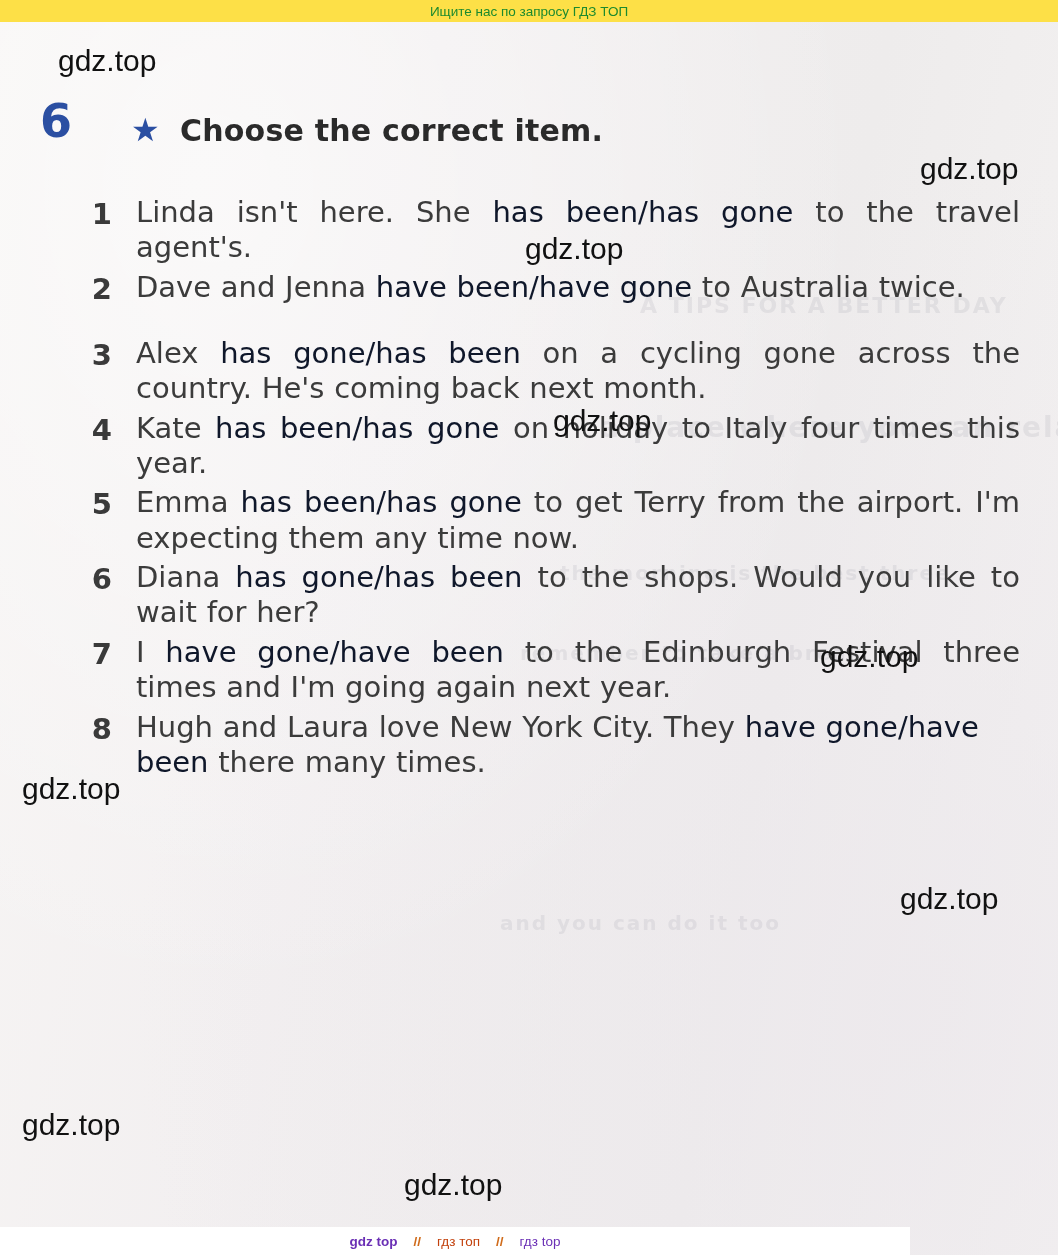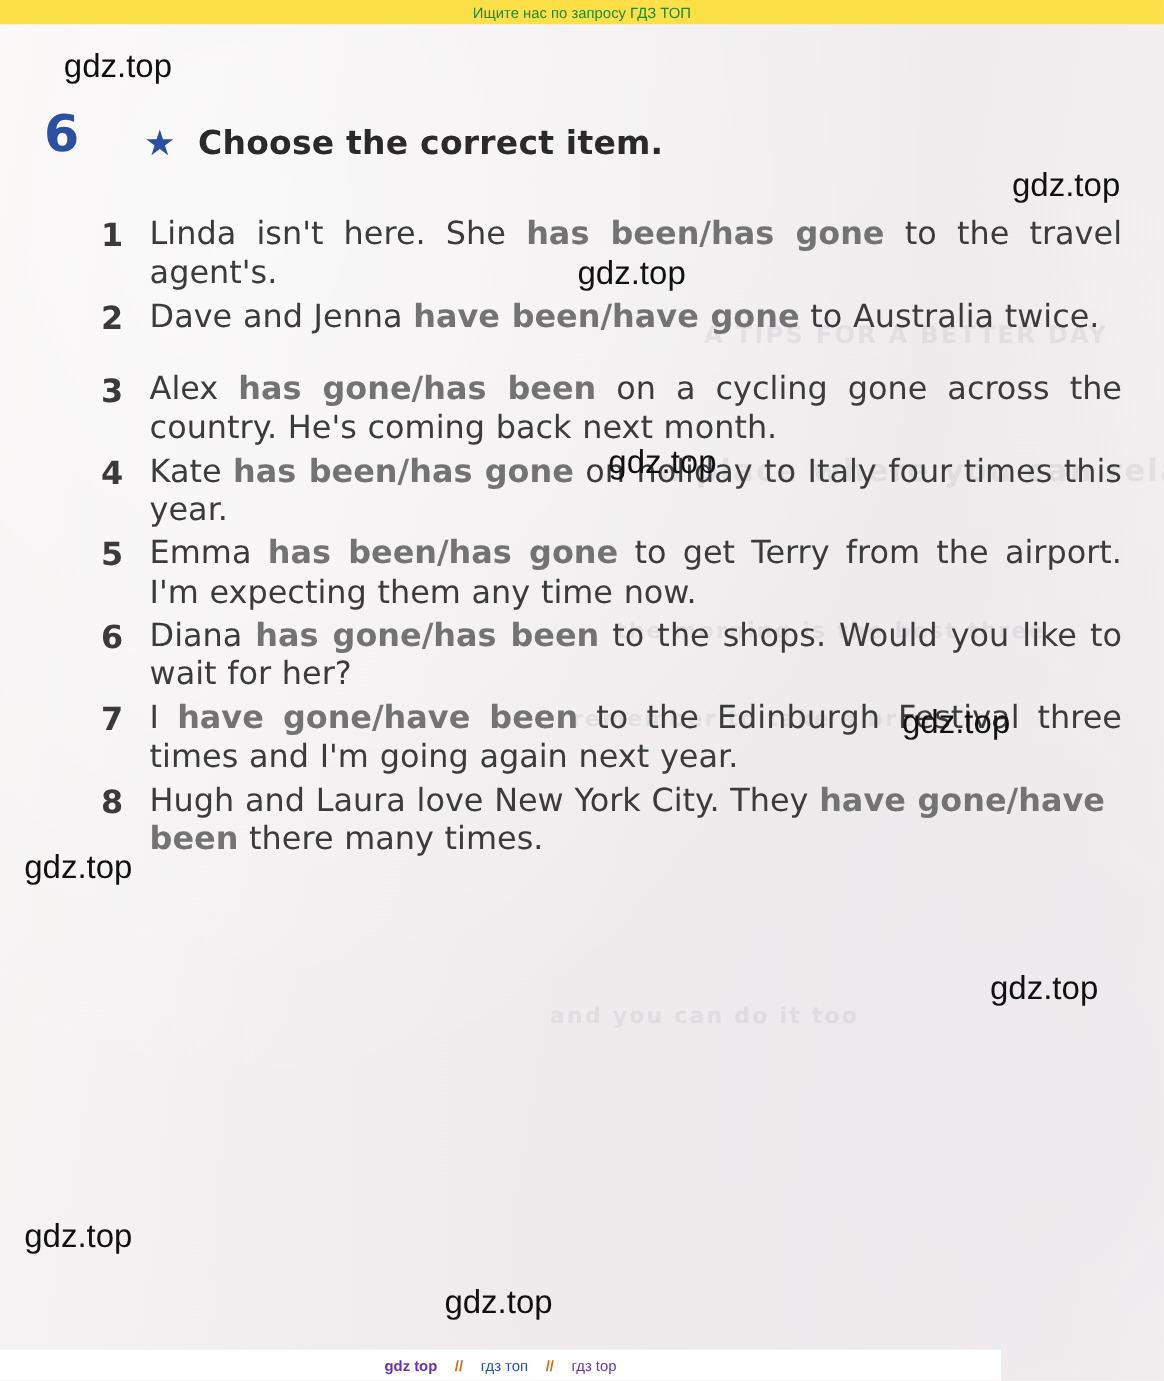--- a/index.html
+++ b/index.html
@@ -73,21 +73,21 @@
     display: flex;
     align-items: center;
     justify-content: center;
     gap: 16px;
     z-index: 20;
     font-size: 13.5px;
     font-family: Liberation Sans, sans-serif;
   }
   .bottom-banner .b1 { color: #6a2fb5; font-weight: bold; }
   .bottom-banner .sep { color: #d06b1a; font-weight: bold; }
-  .bottom-banner .b2 { color: #1d4ed8; }
+  .bottom-banner .b2 { color: #c2410c; }
   .bottom-banner .b3 { color: #6a2fb5; }
 
   .wm {
     position: absolute;
     color: #111;
     font-family: "Liberation Sans", sans-serif;
     font-size: 30px;
     z-index: 15;
     white-space: nowrap;
     user-select: none;
@@ -161,22 +161,22 @@
   .item-text {
     font-size: 29px;
     line-height: 1.22;
     color: #3b3b3b;
     font-family: "DejaVu Sans", sans-serif;
     text-align: justify;
     text-justify: inter-word;
     word-spacing: 0.5px;
   }
   .item-text b {
-    font-weight: bold;
-    color: #737373;
+    font-weight: normal;
+    color: #0f172a;
   }
   .item.nojust .item-text { text-align: left; }
 </style>
 </head>
 <body>
 
 <div class="page-bg"></div>
 
 <div class="ghost" style="left:640px; top:272px; font-size:22px;">A TIPS FOR A BETTER DAY</div>
 <div class="ghost" style="left:600px; top:390px; font-size:28px;">a place where you can relax</div>

